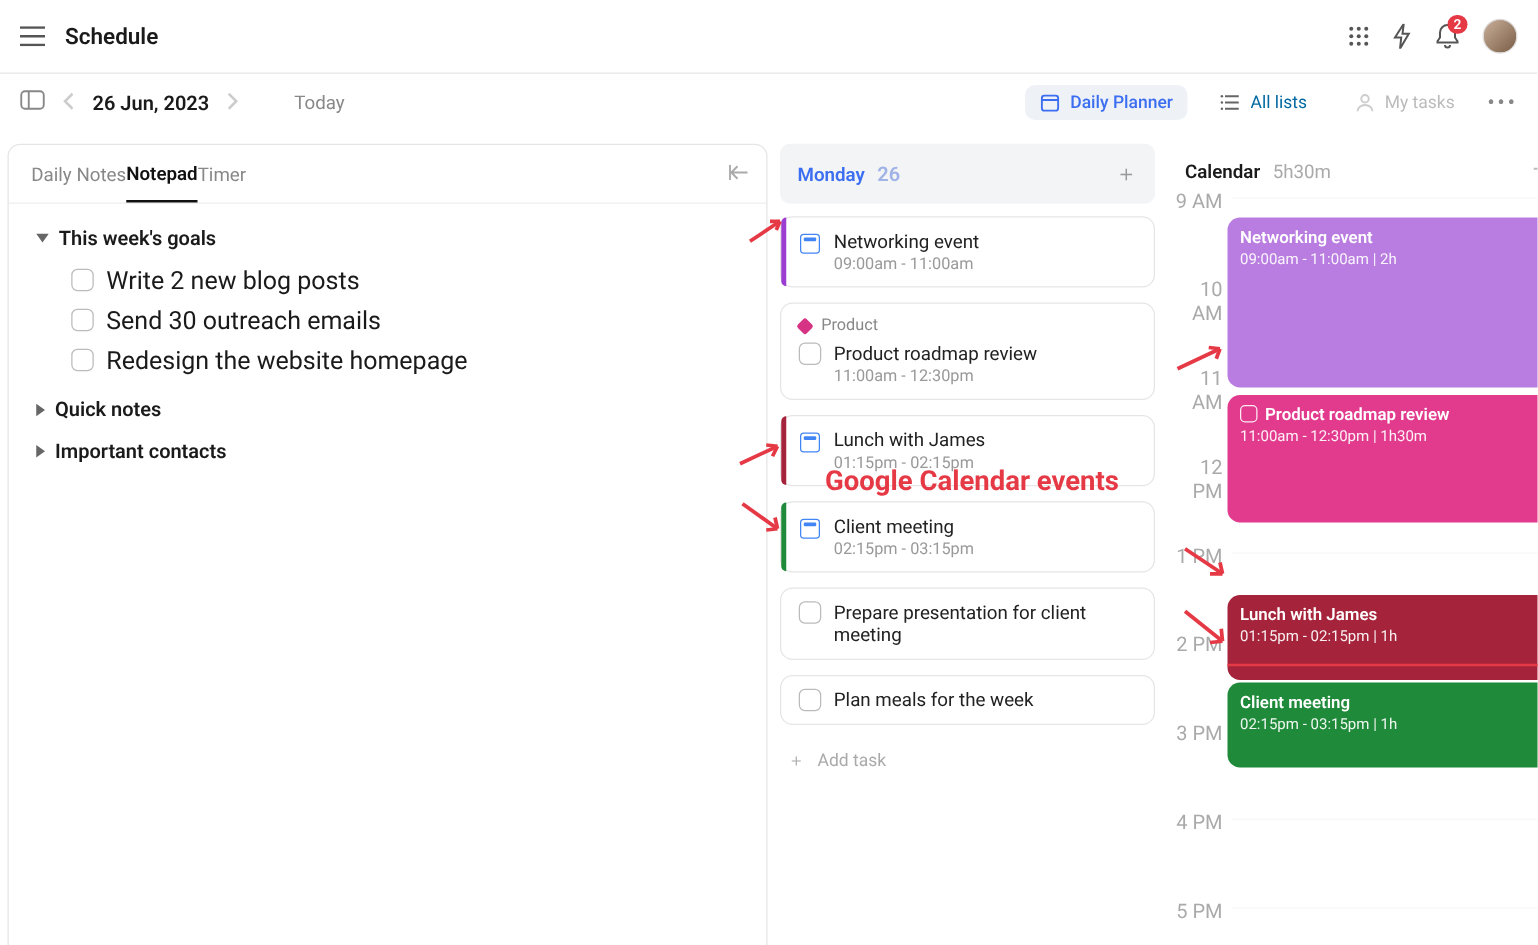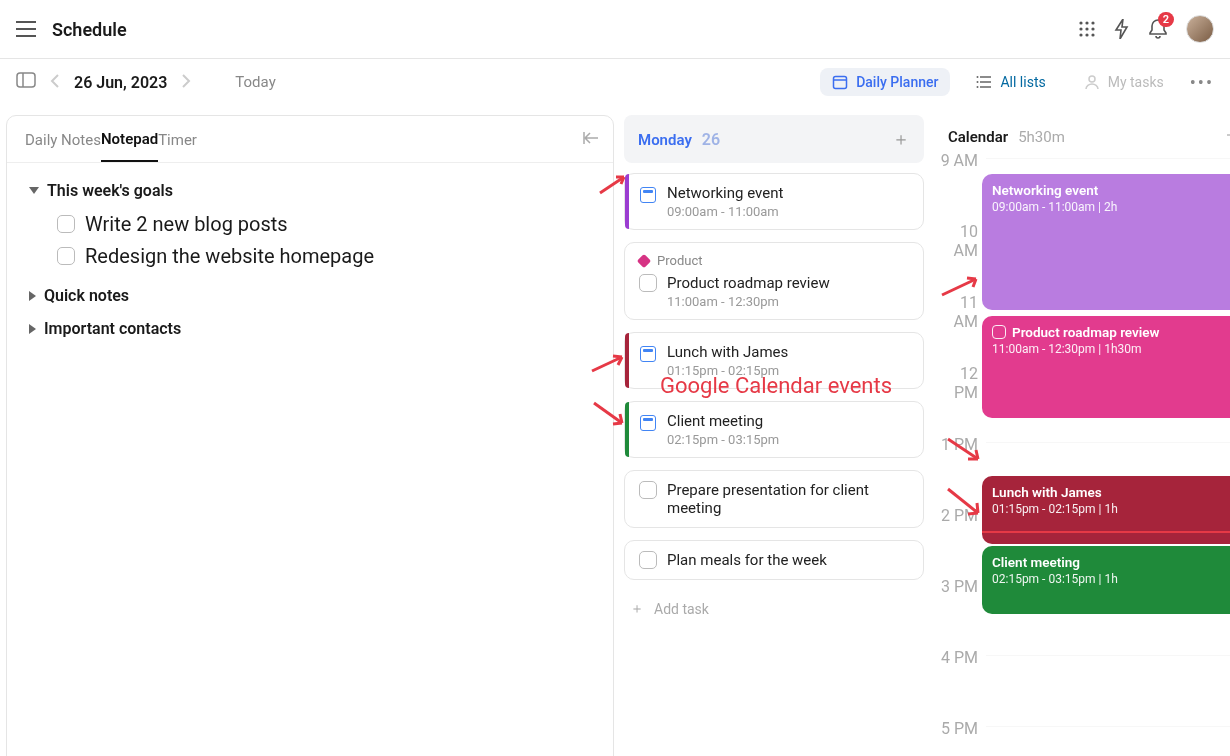--- a/index.html
+++ b/index.html
@@ -175,21 +175,21 @@
   .event.pink { background:#e23b8e; }
   .event.maroon { background:#a6243b; }
   .event.green { background:#1f8a3a; }
   .event .ev-chk {
     width:14px; height:14px; border:1.5px solid rgba(255,255,255,.9); border-radius:4px;
     display:inline-block; margin-right:6px; vertical-align:-2px;
   }
 
   
   .annotation-label {
-    position:absolute; color:#e63946; font-weight:400; font-size:22px;
+    position:absolute; color:#e63946; font-weight:700; font-size:22px;
     pointer-events:none; z-index:50;
   }
   .arrow {
     position:absolute; z-index:49; pointer-events:none;
   }
 </style>
 </head>
 <body>
 
 <div class="topbar">
@@ -307,20 +307,24 @@
           <span class="tri tri-down"></span>
           <span>This week's goals</span>
         </div>
         <ul class="checklist">
           <li>
               <span class="chk"></span>
               <span>Write 2 new blog posts</span>
             </li>
           <li>
               <span class="chk"></span>
+              <span>Send 30 outreach emails</span>
+            </li>
+          <li>
+              <span class="chk"></span>
               <span>Redesign the website homepage</span>
             </li>
         </ul>
       </div>
       <div class="note-section">
         <div class="note-header">
           <span class="tri tri-right"></span>
           <span>Quick notes</span>
         </div>
       </div>

